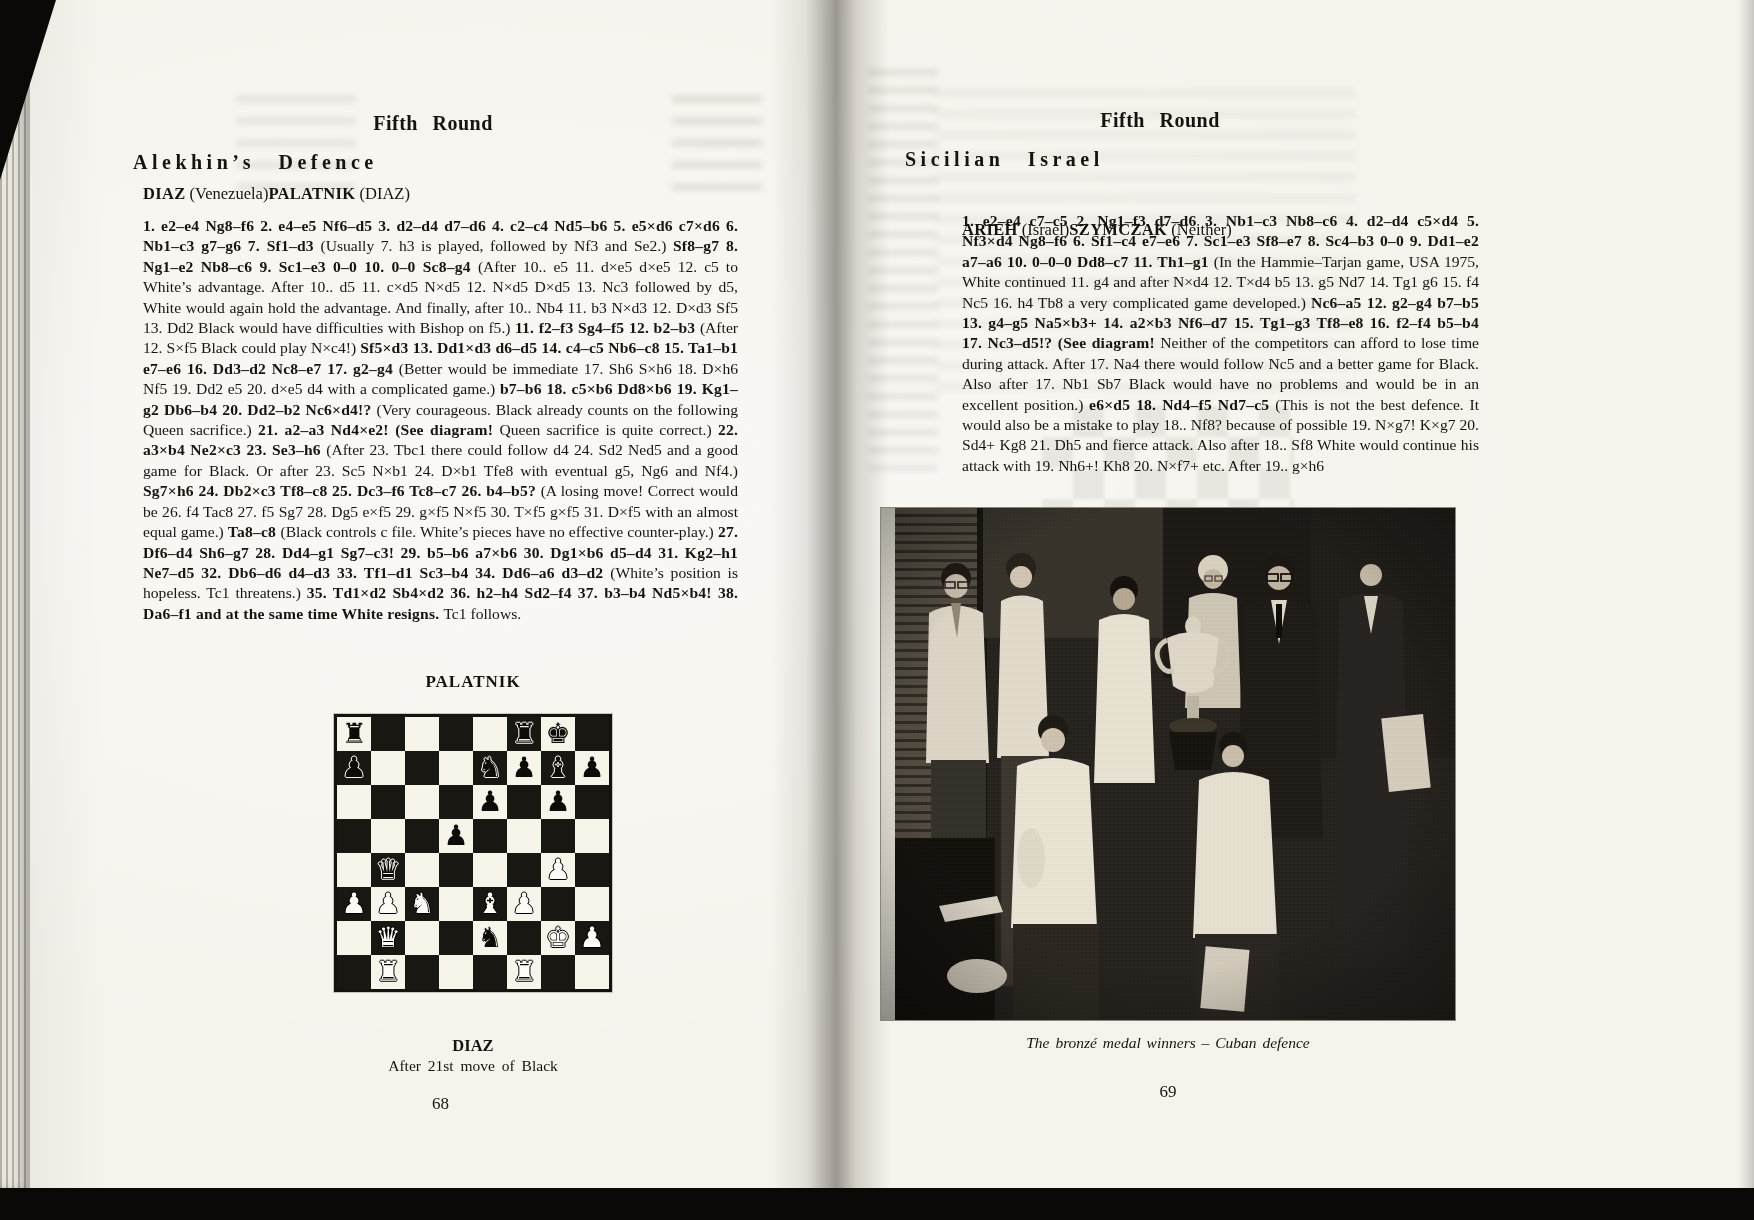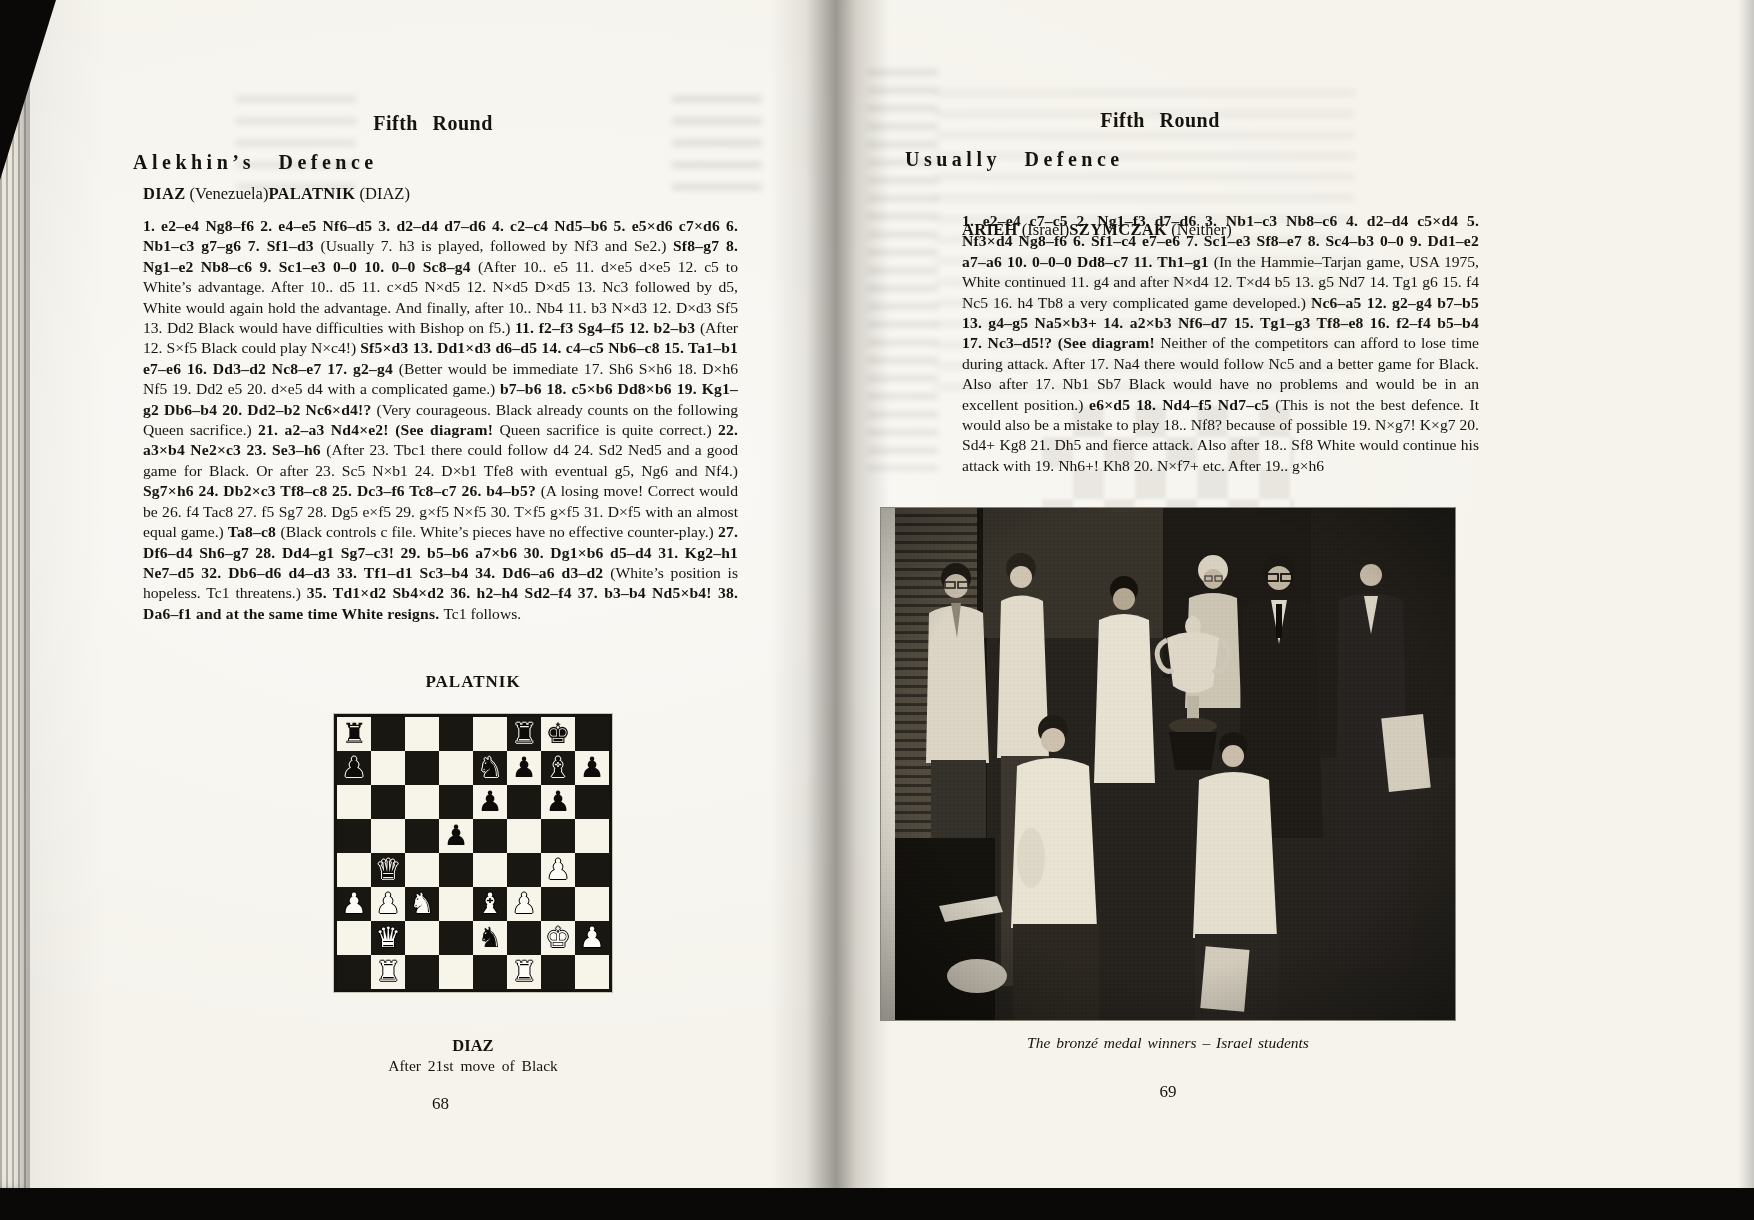--- a/index.html
+++ b/index.html
@@ -197,21 +197,21 @@
       <div class="sq d"></div>
       <div class="sq l"></div>
     </div>
 
   <div class="diag-name" style="left:334px;top:1036px;width:278px;">DIAZ</div>
   <div class="diag-cap" style="left:284px;top:1057px;width:378px;">After 21st move of Black</div>
 
   <div class="pagenum" style="left:143px;top:1094px;width:595px;">68</div>
 
   <h2 class="round" style="left:905px;top:92px;width:510px;">Fifth Round</h2>
-  <h1 class="opening" style="left:905px;top:135px;width:510px;font-size:20px;">Usually Defence</h1>
+  <h1 class="opening" style="left:905px;top:135px;width:510px;font-size:20px;">Sicilian Israel</h1>
 
   <div class="players" style="left:962px;top:172px;width:517px;margin-top:48px;">
     <span><b>ARIEH</b> <span>(Israel)</span></span>
     <span><b>SZYMCZAK</b> <span>(Neither)</span></span>
   </div>
 
   <p class="gametext" style="left:962px;top:211px;width:517px;"><b>1. e2–e4 c7–c5 2. Ng1–f3 d7–d6 3. Nb1–c3 Nb8–c6 4. d2–d4 c5×d4 5. Nf3×d4 Ng8–f6 6. Sf1–c4 e7–e6 7. Sc1–e3 Sf8–e7 8. Sc4–b3 0–0 9. Dd1–e2 a7–a6 10. 0–0–0 Dd8–c7 11. Th1–g1 </b><span>(In the Hammie–Tarjan game, USA 1975, White continued 11. g4 and after N×d4 12. T×d4 b5 13. g5 Nd7 14. Tg1 g6 15. f4 Nc5 16. h4 Tb8 a very complicated game developed.) </span><b>Nc6–a5 12. g2–g4 b7–b5 13. g4–g5 Na5×b3+ 14. a2×b3 Nf6–d7 15. Tg1–g3 Tf8–e8 16. f2–f4 b5–b4 17. Nc3–d5!? (See diagram! </b><span>Neither of the competitors can afford to lose time during attack. After 17. Na4 there would follow Nc5 and a better game for Black. Also after 17. Nb1 Sb7 Black would have no problems and would be in an excellent position.) </span><b>e6×d5 18. Nd4–f5 Nd7–c5 </b><span>(This is not the best defence. It would also be a mistake to play 18.. Nf8? because of possible 19. N×g7! K×g7 20. Sd4+ Kg8 21. Dh5 and fierce attack. Also after 18.. Sf8 White would continue his attack with 19. Nh6+! Kh8 20. N×f7+ etc. After 19.. g×h6</span></p>
 
   <figure class="photo" style="left:881px;top:508px;width:574px;height:512px;">
     <svg width="574" height="512" viewBox="0 0 574 512">
@@ -316,18 +316,18 @@
         <rect x="14" y="330" width="100" height="182" fill="#14120d"></rect>
         <polygon points="58,398 116,388 122,404 64,414" fill="#d7d1c3"></polygon>
         <ellipse cx="96" cy="468" rx="30" ry="17" fill="#cfc8ba"></ellipse>
       </g>
 
       <rect width="574" height="512" fill="url(#grain)" opacity="0.16"></rect>
       <rect width="574" height="512" fill="url(#vig)"></rect>
     </svg>
   </figure>
 
-  <div class="photo-cap" style="left:881px;top:1034px;width:574px;">The bronzé medal winners – Israel students</div>
+  <div class="photo-cap" style="left:881px;top:1034px;width:574px;">The bronzé medal winners – Cuban defence</div>
 
   <div class="pagenum" style="left:881px;top:1082px;width:574px;">69</div>
 
   <div class="bottom-band"></div>
 </div>
 
 </body></html>

